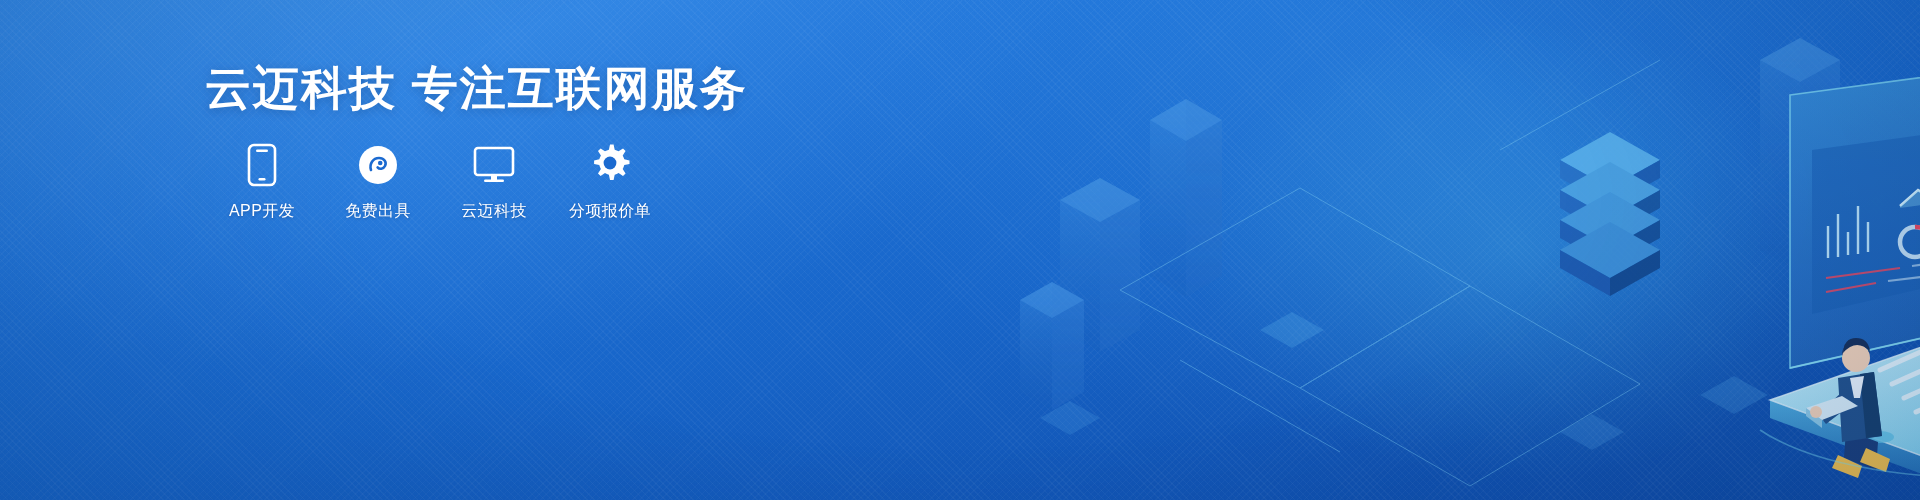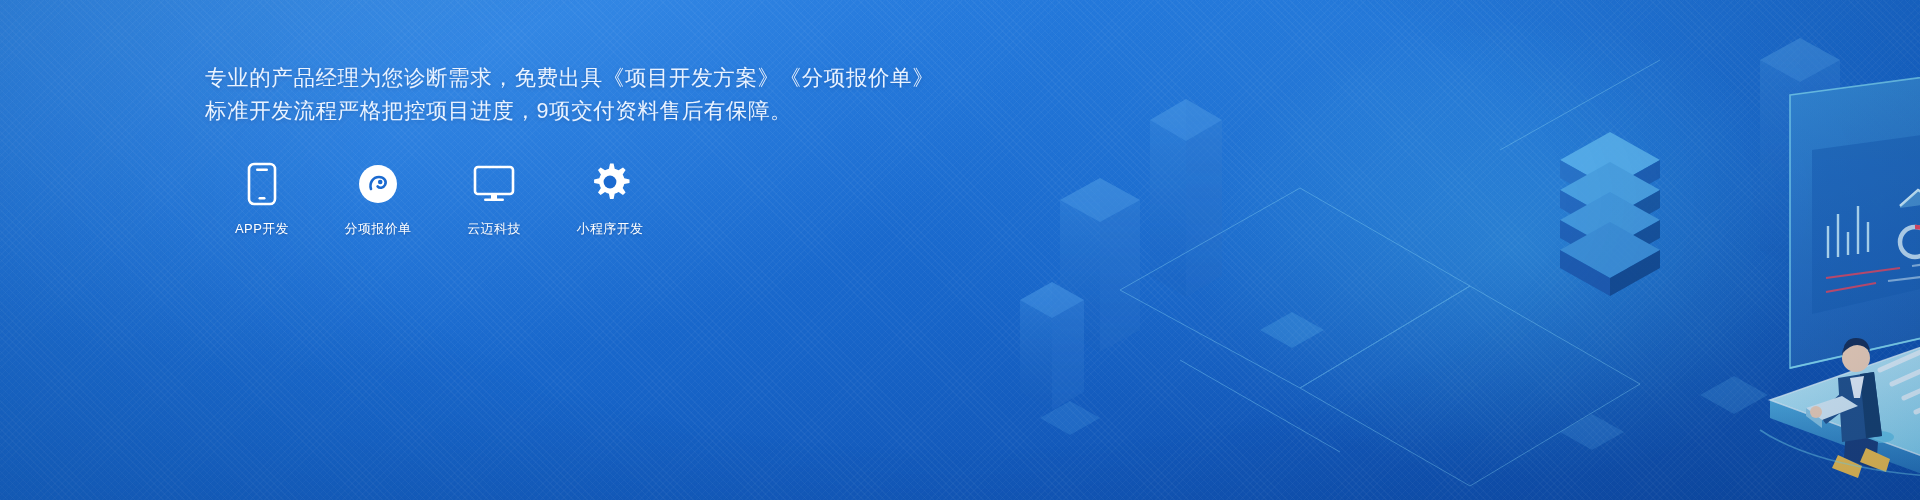--- a/index.html
+++ b/index.html
@@ -45,21 +45,21 @@
 
   
   #services{display:flex;align-items:flex-start;gap:30px;margin-left:14px;}
   .service{
     display:flex;flex-direction:column;align-items:center;width:86px;
     cursor:pointer;
   }
   .svc-icon{height:44px;display:flex;align-items:center;justify-content:center;margin-bottom:14px;}
   .svc-icon svg{display:block;}
   .svc-label{
-    color:#ffffff;font-size:13px;letter-spacing:.4px;white-space:nowrap;
+    color:#ffffff;font-size:16px;letter-spacing:.4px;white-space:nowrap;
     text-shadow:0 1px 3px rgba(0,30,80,.3);
   }
 
   
   #illustration{position:absolute;right:0;top:0;width:920px;height:500px;}
   #illustration svg{display:block;width:920px;height:500px;}
 </style>
 </head>
 <body>
 
@@ -377,25 +377,22 @@
       </g>
 
       <path d="M760 430 C820 470, 940 486, 1060 474 C1180 462, 1270 430, 1320 392" fill="none" stroke="#7fe0f5" stroke-width="1.6" opacity=".45"></path>
     </svg>
   </div>
 
   <div id="vignette"></div>
 
   <div id="content">
 
-
-    <div id="subtitle">
-      <div class="sub-line">专业的产品经理为您诊断需求，免费出具《项目开发方案》《分项报价单》</div>
-      <div class="sub-line">标准开发流程严格把控项目进度，9项交付资料售后有保障。</div>
-    </div>
+    <h1 id="headline">云迈科技 专注互联网服务</h1>
+
 
     <div id="services">
 
       <div class="service">
         <span class="svc-icon">
           <svg width="30" height="44" viewBox="0 0 30 44">
             <rect x="2" y="2" width="26" height="40" rx="5" ry="5" fill="none" stroke="#ffffff" stroke-width="2.6"></rect>
             <rect x="9" y="6.5" width="12" height="2.6" rx="1.3" fill="#ffffff"></rect>
             <rect x="11.5" y="35" width="7" height="2.4" rx="1.2" fill="#ffffff"></rect>
           </svg>
@@ -404,21 +401,21 @@
       </div>
 
       <div class="service">
         <span class="svc-icon">
           <svg width="40" height="40" viewBox="0 0 40 40">
             <circle cx="20" cy="20" r="19" fill="#ffffff"></circle>
             <path d="M13 25 C11 19, 15 13, 21 13 C26 13, 29 17, 27 21 C25.4 24.2, 21.4 24.6, 19.6 22.4" fill="none" stroke="#1b6ad0" stroke-width="2.6" stroke-linecap="round"></path>
             <circle cx="22.2" cy="18" r="2.3" fill="#1b6ad0"></circle>
           </svg>
         </span>
-        <span class="svc-label">分项报价单</span>
+        <span class="svc-label">免费出具</span>
       </div>
 
 
       <div class="service">
         <span class="svc-icon">
           <svg width="42" height="38" viewBox="0 0 42 38">
             <rect x="2" y="2" width="38" height="27" rx="3" ry="3" fill="none" stroke="#ffffff" stroke-width="2.6"></rect>
             <rect x="18" y="29" width="6" height="5" fill="#ffffff"></rect>
             <rect x="11" y="33.5" width="20" height="2.6" rx="1.3" fill="#ffffff"></rect>
           </svg>
@@ -426,18 +423,18 @@
         <span class="svc-label">云迈科技</span>
       </div>
 
       <div class="service">
         <span class="svc-icon">
           <svg width="42" height="42" viewBox="0 0 42 42">
             <path fill="#ffffff" d="M21 0.5 l3.6 0 1.1 5.2 a15.6 15.6 0 0 1 3.9 1.6 l4.4 -2.9 2.6 2.6 -2.9 4.4 a15.6 15.6 0 0 1 1.6 3.9 l5.2 1.1 0 3.6 -5.2 1.1 a15.6 15.6 0 0 1 -1.6 3.9 l2.9 4.4 -2.6 2.6 -4.4 -2.9 a15.6 15.6 0 0 1 -3.9 1.6 l-1.1 5.2 -3.6 0 -1.1 -5.2 a15.6 15.6 0 0 1 -3.9 -1.6 l-4.4 2.9 -2.6 -2.6 2.9 -4.4 a15.6 15.6 0 0 1 -1.6 -3.9 l-5.2 -1.1 0 -3.6 5.2 -1.1 a15.6 15.6 0 0 1 1.6 -3.9 l-2.9 -4.4 2.6 -2.6 4.4 2.9 a15.6 15.6 0 0 1 3.9 -1.6 Z"></path>
             <circle cx="21" cy="19" r="6.4" fill="#1b6ad0"></circle>
           </svg>
         </span>
-        <span class="svc-label">小程序开发</span>
+        <span class="svc-label">分项报价单</span>
       </div>
 
     </div>
   </div>
 </div>
 
 </body></html>

